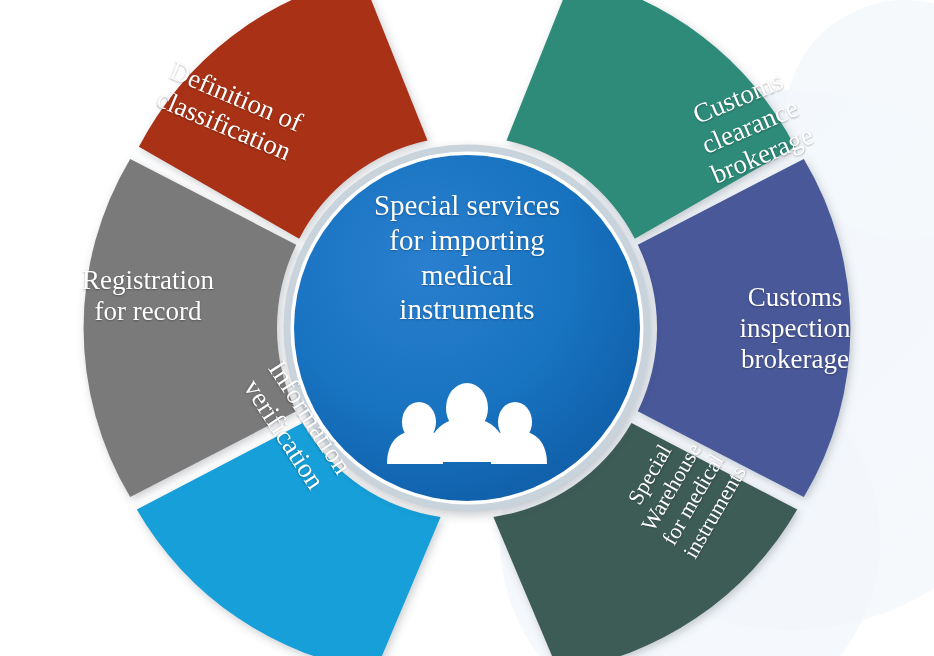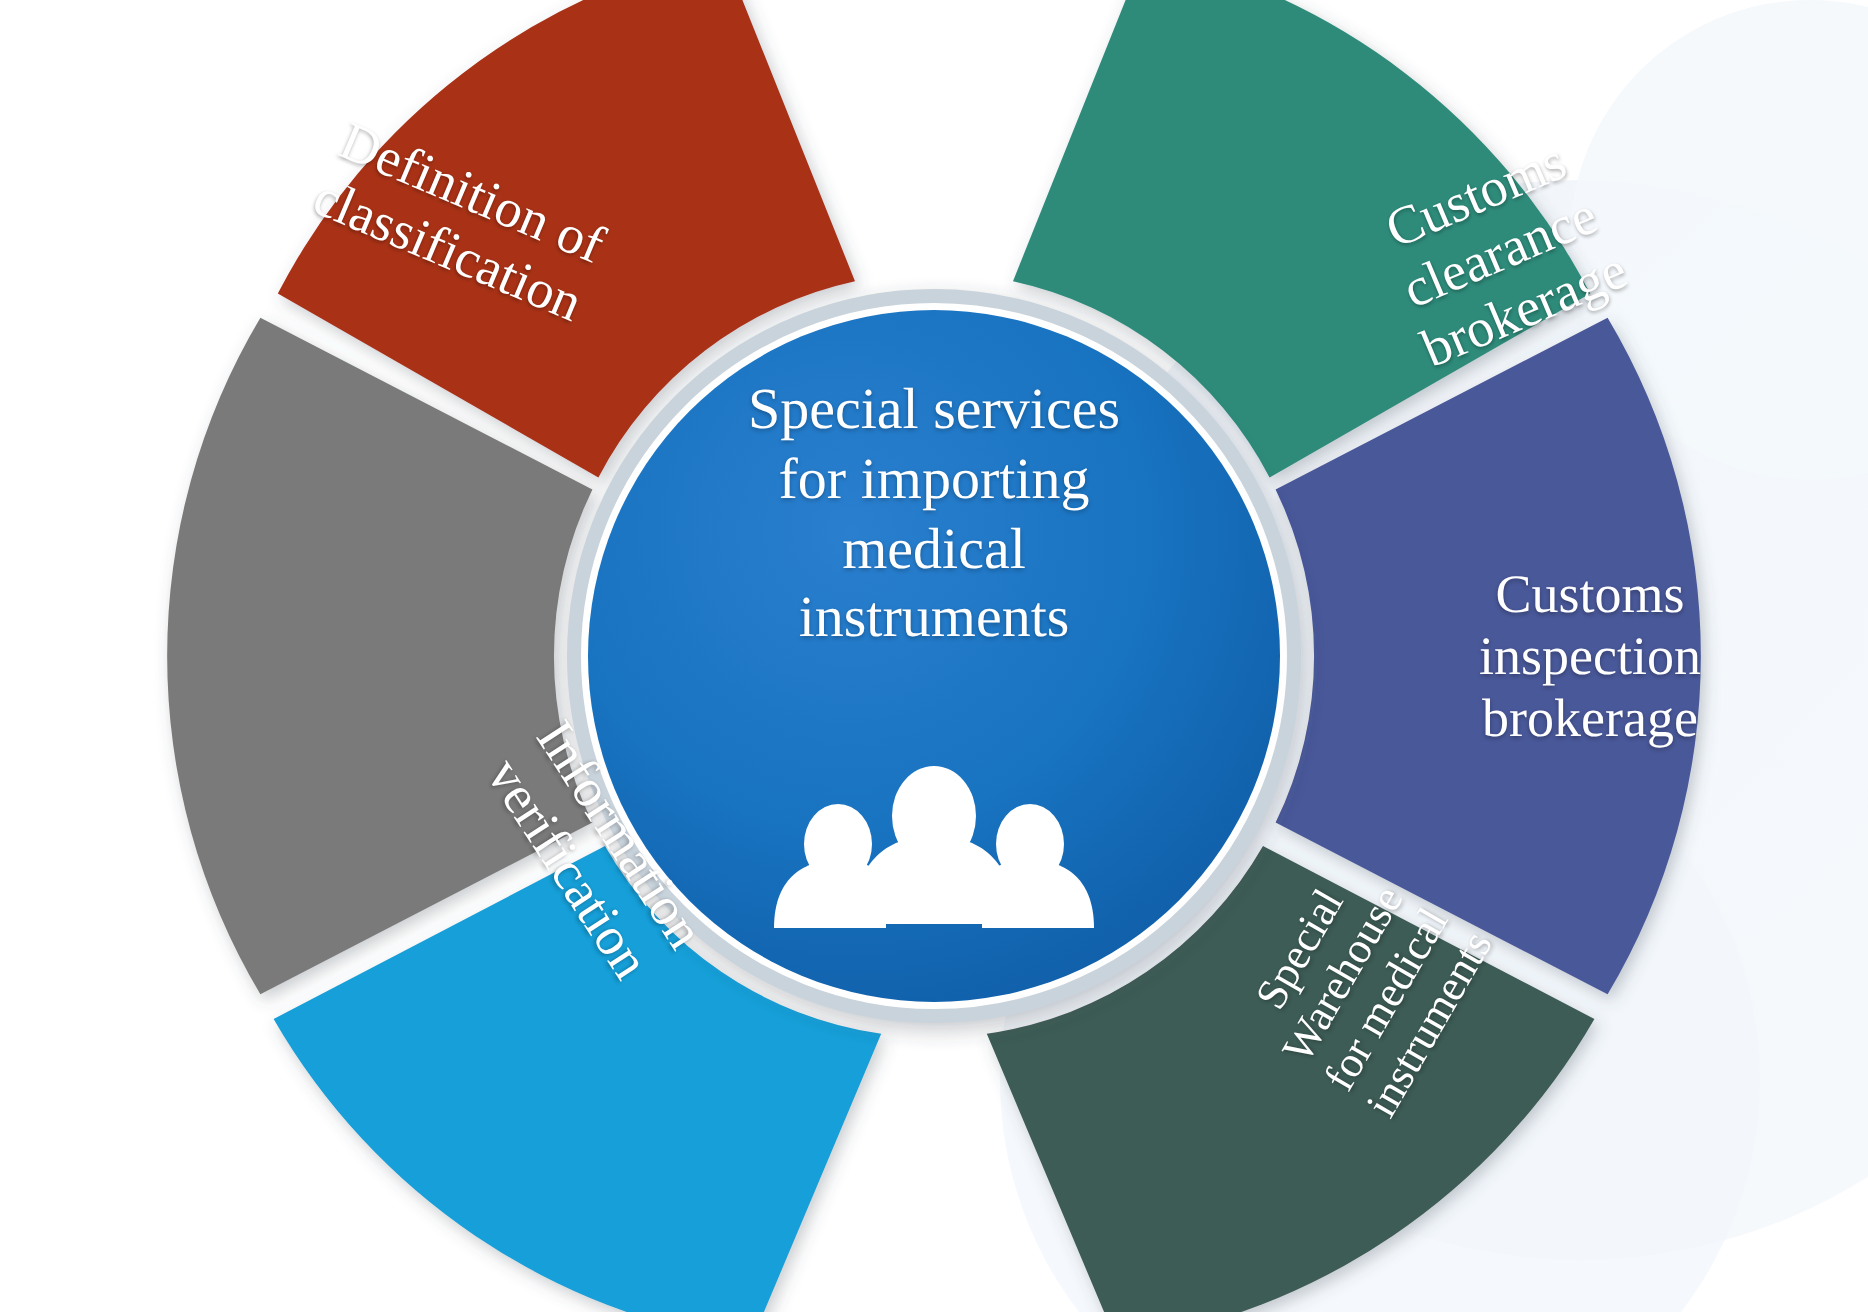--- a/index.html
+++ b/index.html
@@ -121,20 +121,22 @@
   </svg>
 
   <div class="hub-text" style="left:327px;top:188px;width:280px;text-align:center;">Special services
 for importing
 medical
 instruments</div>
 
   <div class="seg-label" style="left:110px;top:80px;width:240px;font-size:27px;transform:rotate(23deg);">Definition of
 classification</div>
 
+  <div class="seg-label" style="left:28px;top:265px;width:240px;font-size:27px;">Registration
+for record</div>
 
   <div class="seg-label" style="left:182px;top:395px;width:230px;font-size:27px;transform:rotate(57deg);">Information
 verification</div>
 
   <div class="seg-label" style="left:640px;top:80px;width:220px;font-size:27px;transform:rotate(-23deg);">Customs
 clearance
 brokerage</div>
 
   <div class="seg-label" style="left:680px;top:282px;width:230px;font-size:27px;">Customs
 inspection

